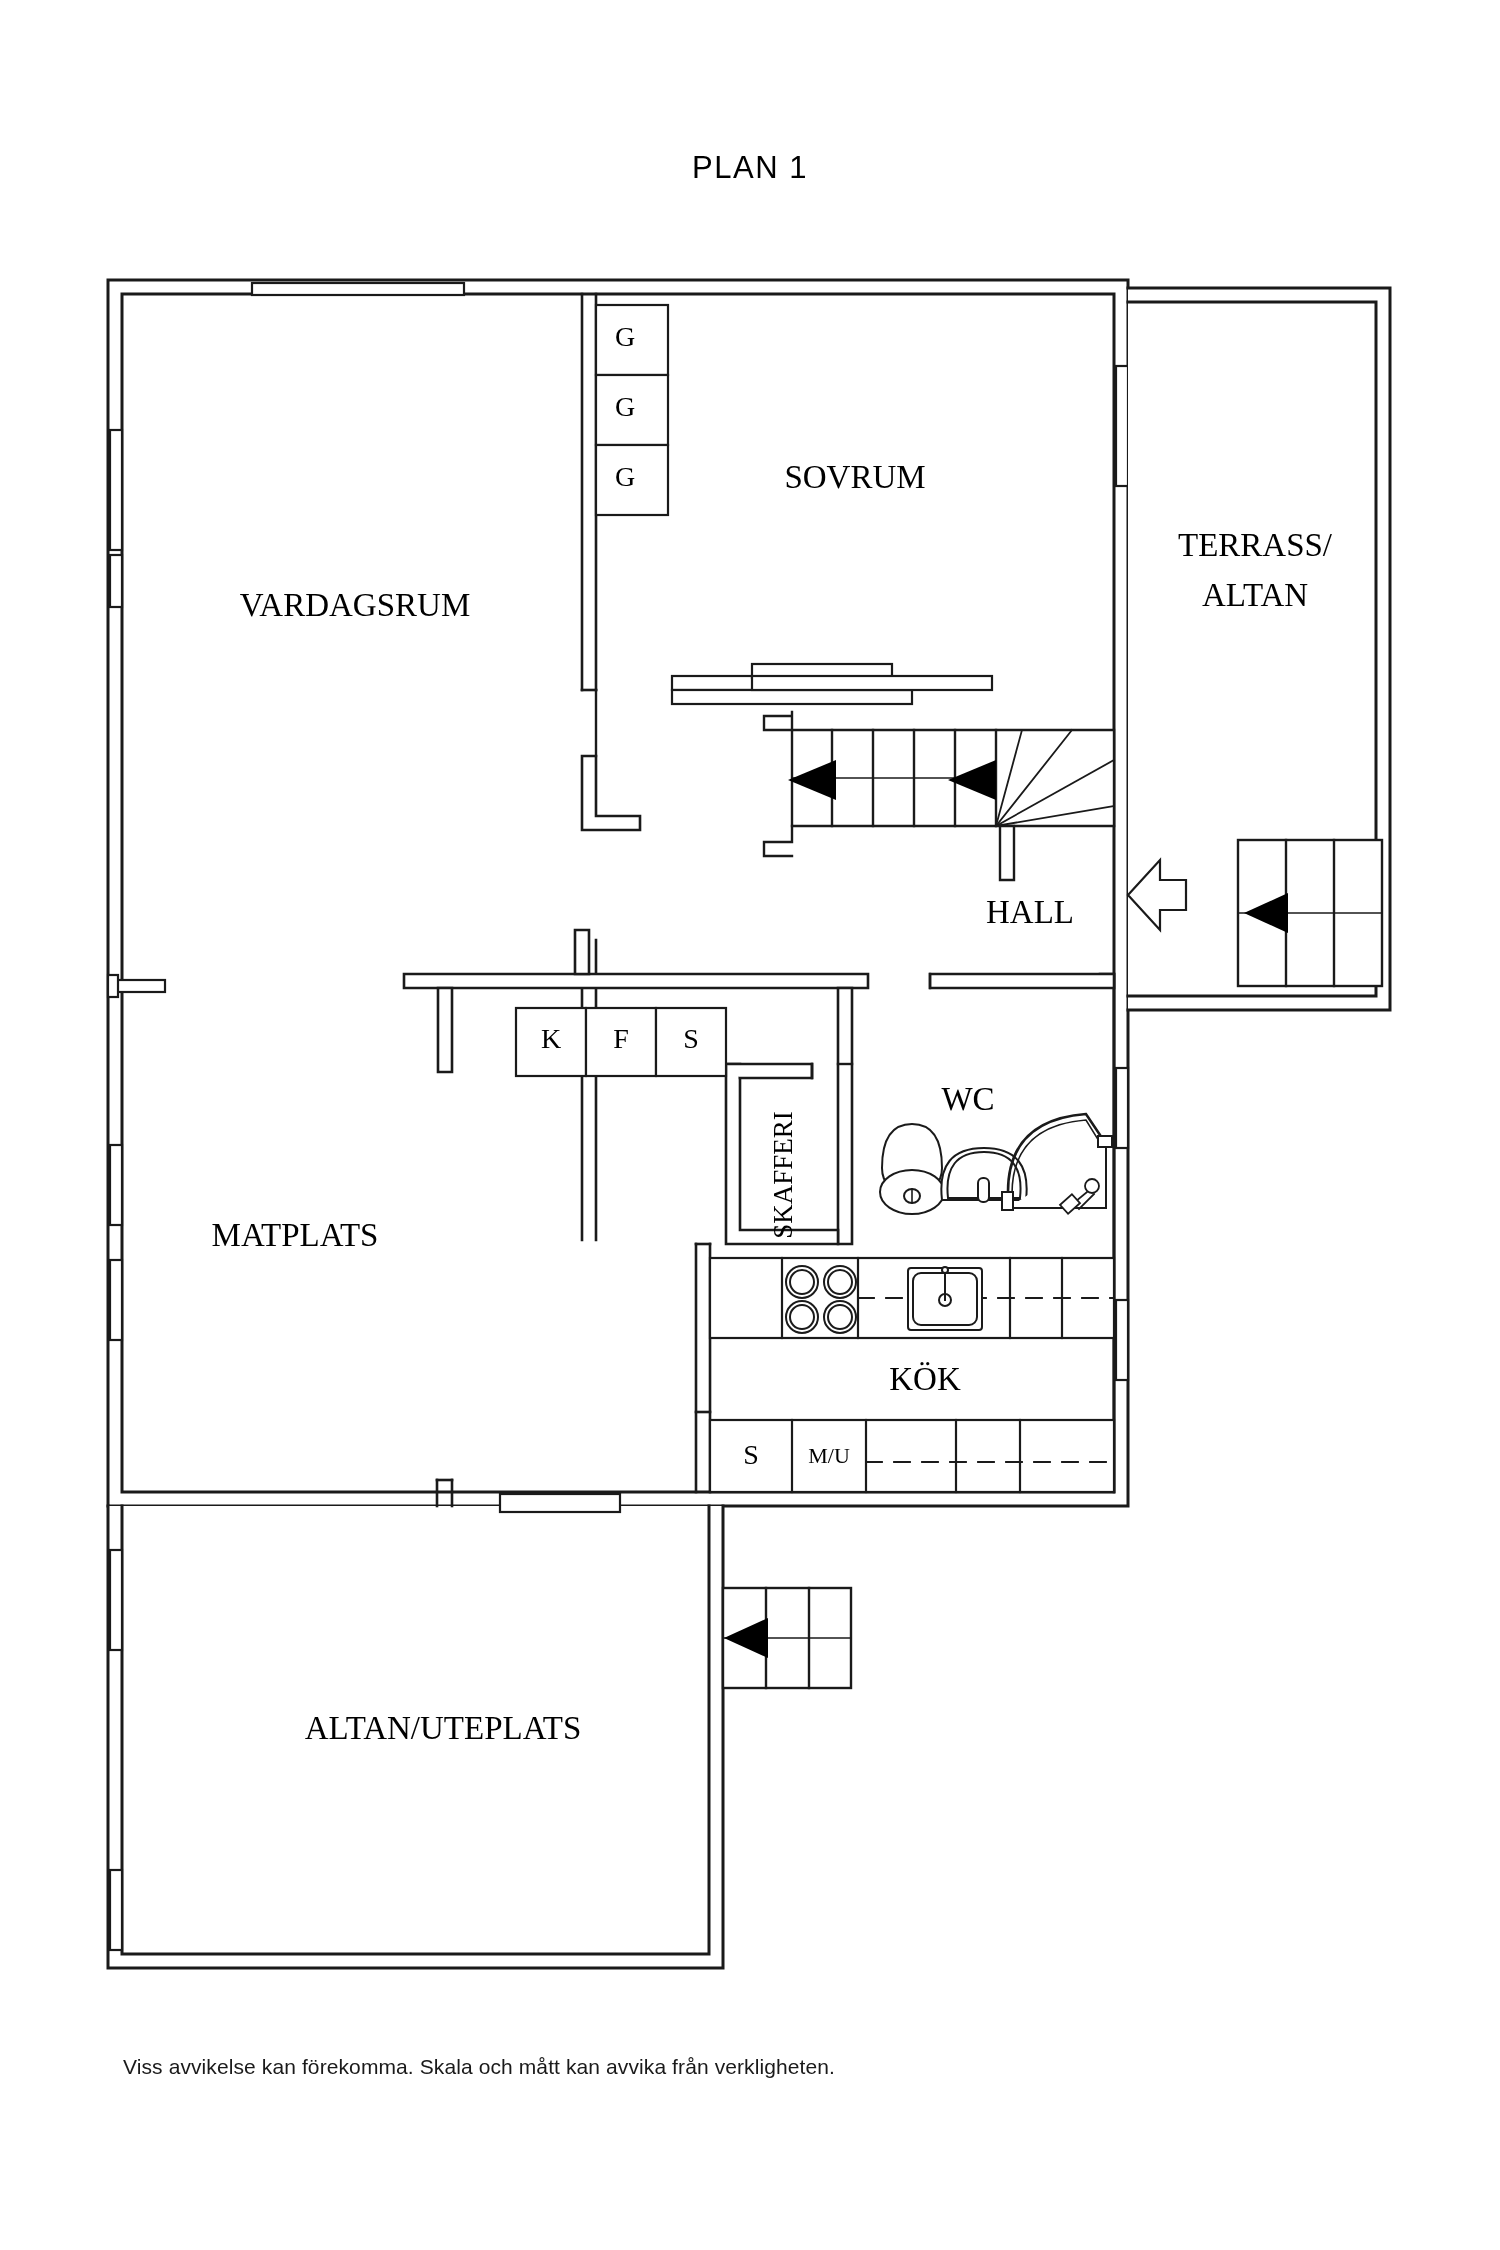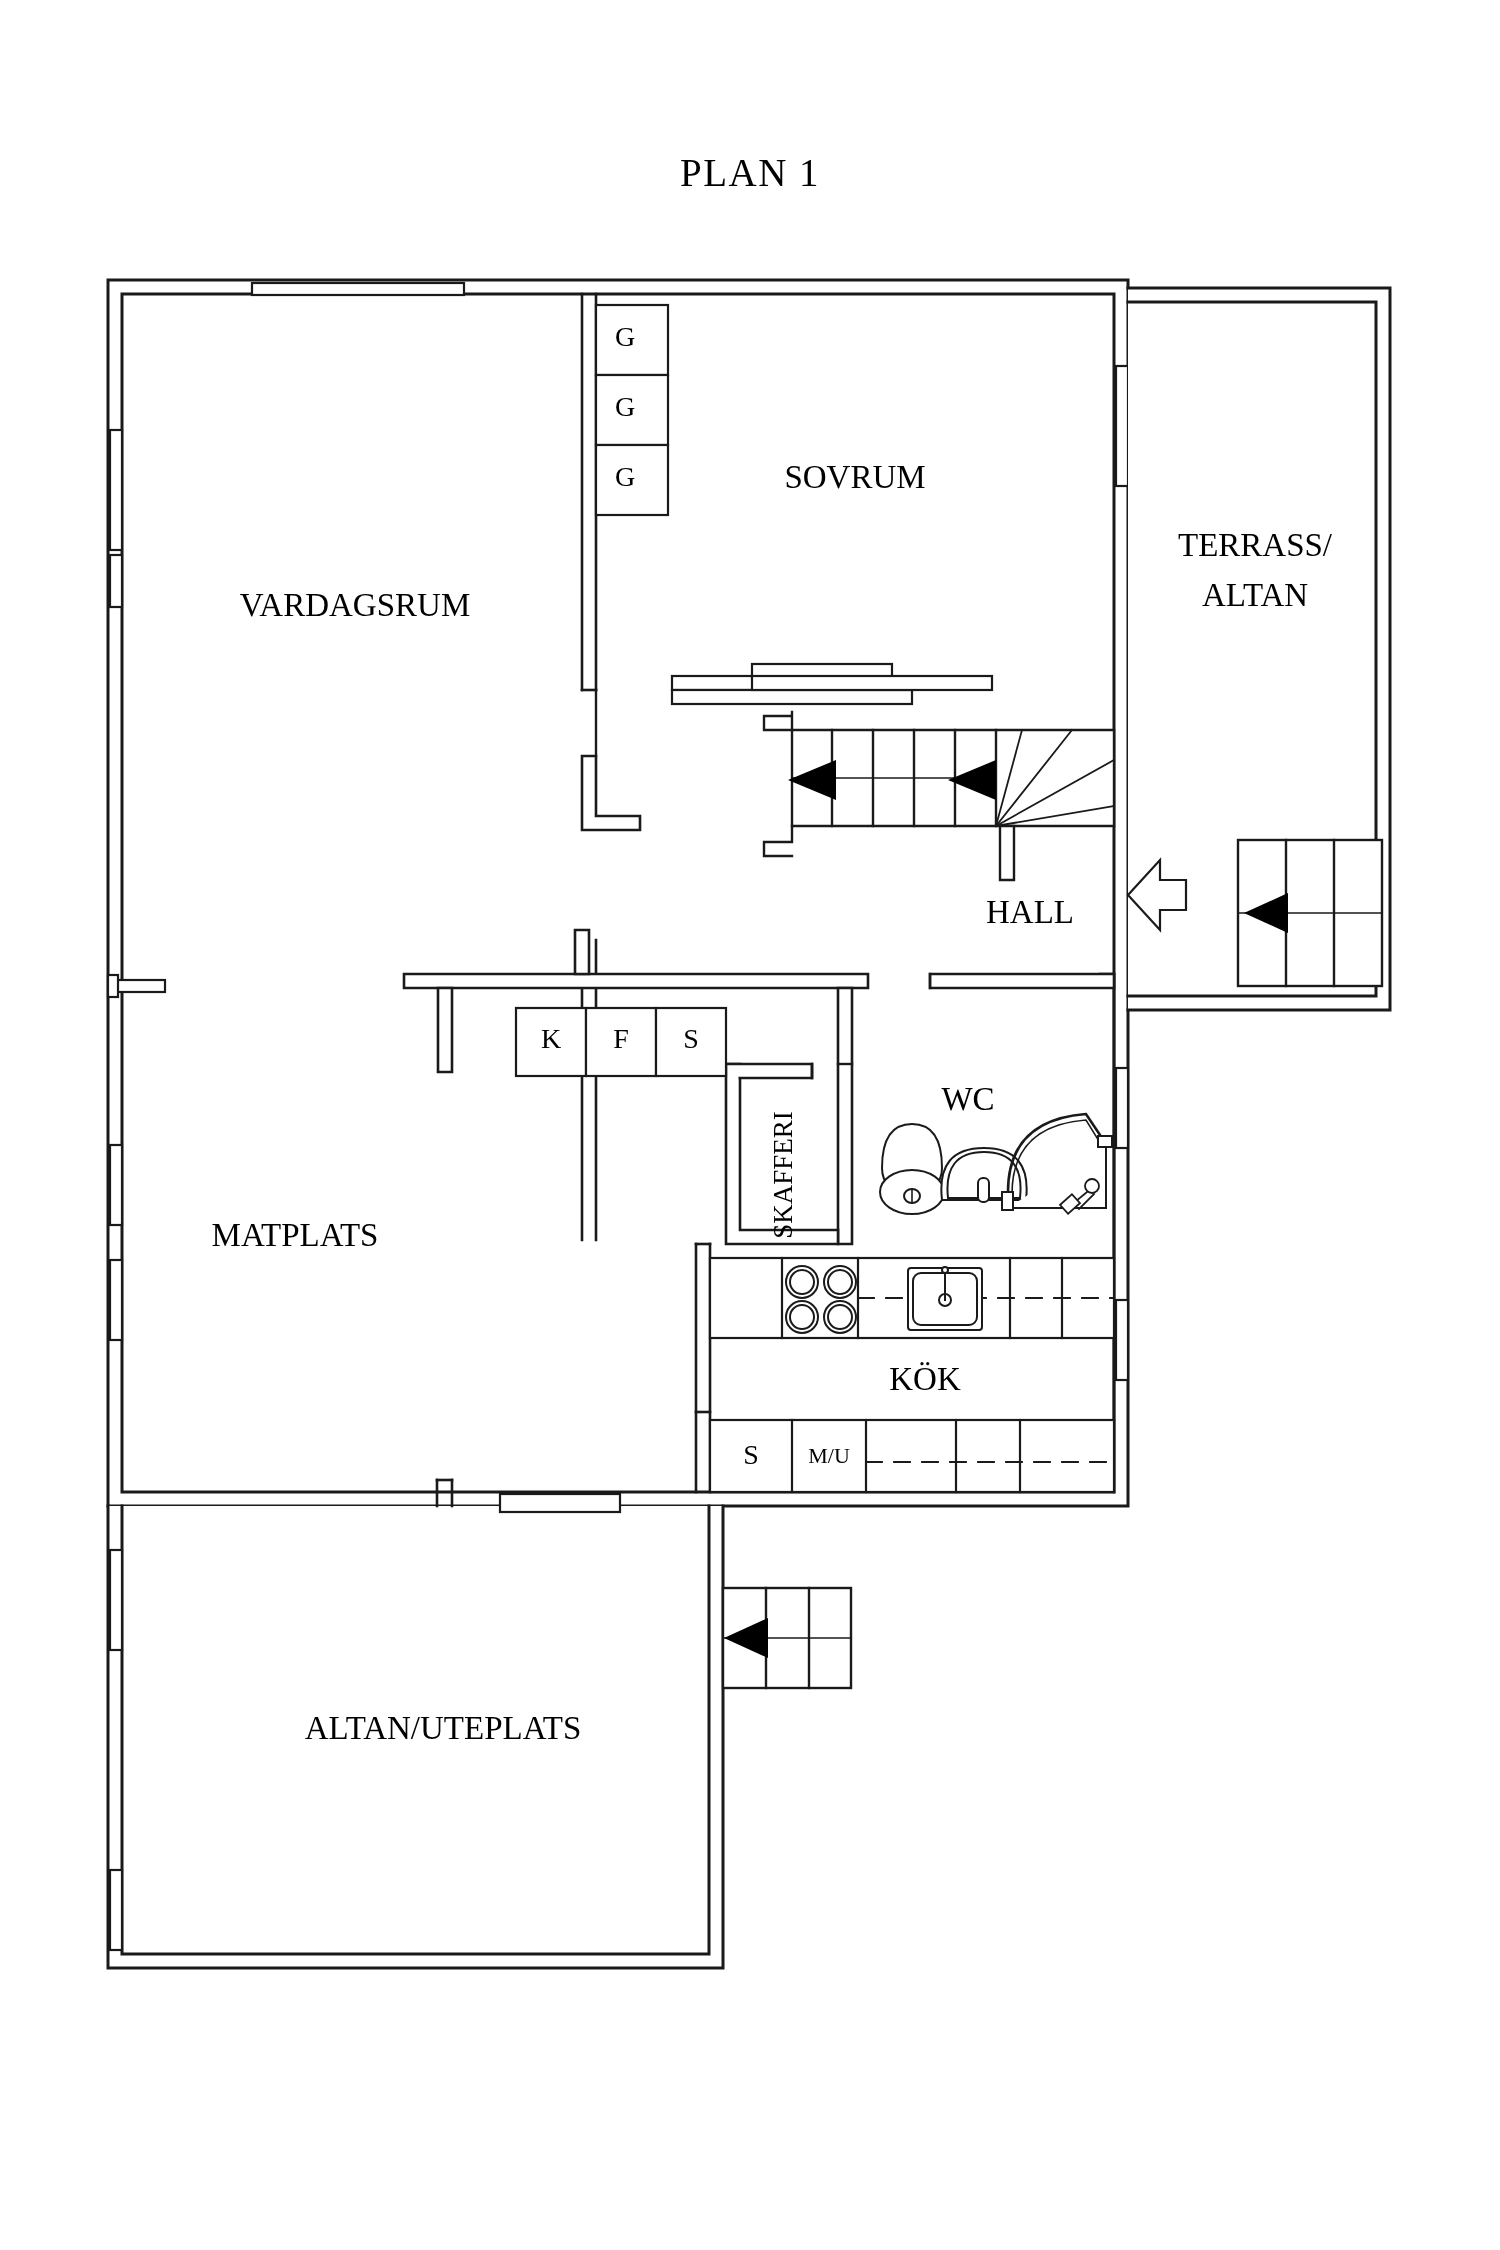--- a/index.html
+++ b/index.html
@@ -19,22 +19,22 @@
     position: absolute;
     inset: 0;
     background: #ffffff;
   }
   #plan-title {
     position: absolute;
     top: 150px;
     left: 0;
     width: 1500px;
     text-align: center;
-    font-family: Liberation Serif, serif;
-    font-size: 39px;
+    font-family: Liberation Sans, sans-serif;
+    font-size: 31px;
     letter-spacing: 1.5px;
     color: #000;
   }
   #footer-note {
     position: absolute;
     top: 2055px;
     left: 123px;
     font-family: "Liberation Sans", sans-serif;
     font-size: 21px;
     color: #1a1a1a;
@@ -321,14 +321,15 @@
     <text class="room-label rl-box" x="625" y="410">G</text>
     <text class="room-label rl-box" x="625" y="480">G</text>
     <text class="room-label rl-box" x="551" y="1042">K</text>
     <text class="room-label rl-box" x="621" y="1042">F</text>
     <text class="room-label rl-box" x="691" y="1042">S</text>
     <text class="room-label rl-box" x="751" y="1458">S</text>
     <text class="room-label rl-tiny" x="829" y="1458">M/U</text>
 
   </svg>
 
+  <div id="footer-note">Viss avvikelse kan förekomma. Skala och mått kan avvika från verkligheten.</div>
 
 </div>
 
 </body></html>

